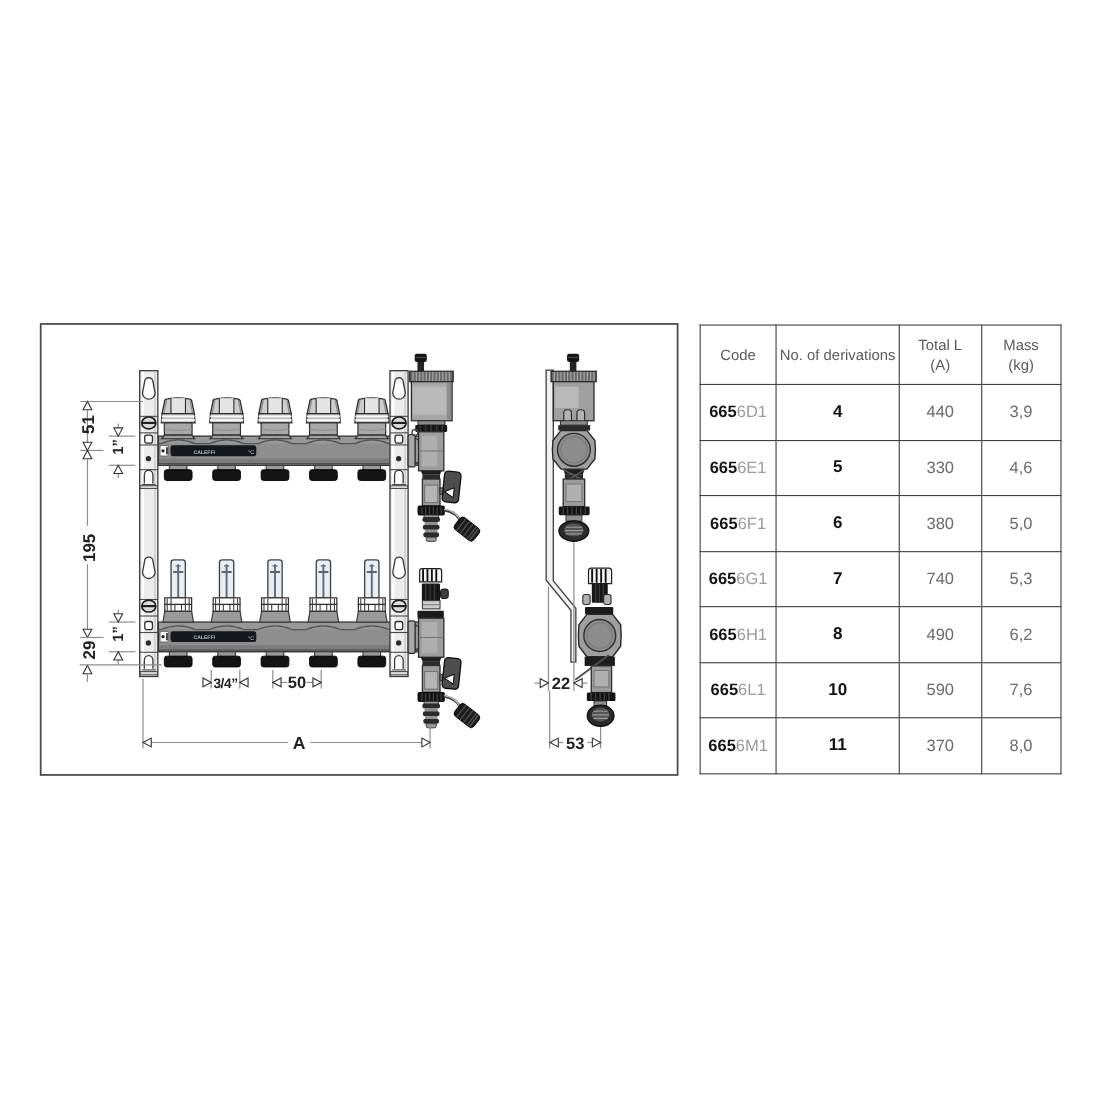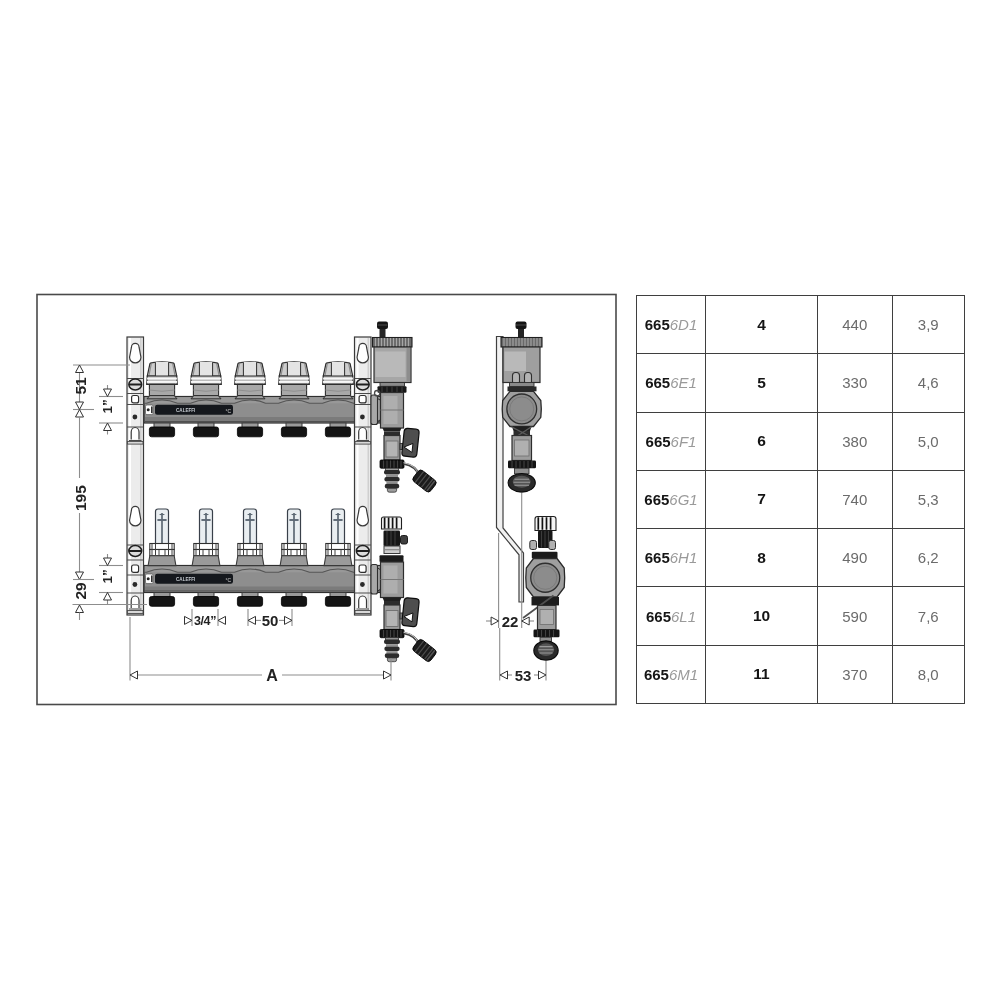--- a/index.html
+++ b/index.html
@@ -1,21 +1,21 @@
 <!DOCTYPE html>
 <html><head>
 <meta charset="utf-8">
 <style>
   html,body{margin:0;padding:0;background:#fff;width:1000px;height:1000px;font-family:"Liberation Sans",sans-serif;}
   .wrap{position:relative;width:1000px;height:1000px;}
   table.spec{border-collapse:collapse;table-layout:fixed;position:absolute;left:636px;top:295px;width:328px;height:409px;}
   table.spec td{border:1.4px solid #3f3f3f;text-align:center;vertical-align:middle;font-size:15px;color:#6b6b6b;padding:0;}
   table.spec td.hdr{font-size:13.5px;color:#5a5a5a;line-height:1.3;white-space:nowrap;}
   .b665{font-weight:bold;color:#151515;text-align:center;}
-  .csuf{color:#9a9a9a;font-style:italic;}
+  .csuf{color:#9a9a9a;}
   table.spec td.der{font-weight:bold;color:#141414;font-size:15.5px;}
 </style>
 </head>
 <body>
 <div class="wrap">
 
 <svg width="1000" height="1000" viewBox="0 0 1000 1000" style="position:absolute;left:0;top:0">
 
   <rect x="37" y="294.5" width="579" height="410" fill="#ffffff" stroke="#4a4a4a" stroke-width="1.6"></rect>
 
@@ -437,20 +437,26 @@
 
 <table class="spec">
   <colgroup>
         <col style="width:69px">
         <col style="width:112px">
         <col style="width:74.5px">
         <col style="width:72.5px">
       </colgroup>
 
   <tbody>
+        <tr style="height:43.5px">
+    <td class="hdr">Code</td>
+    <td class="hdr">No. of derivations</td>
+    <td class="hdr">Total L<br>(A)</td>
+    <td class="hdr">Mass<br>(kg)</td>
+  </tr>
 
   <tr style="height:40.6px">
           <td><span class="b665">665</span><span class="csuf">6D1</span></td>
           <td class="der">4</td>
           <td>440</td>
           <td>3,9</td>
         </tr>
 
   <tr style="height:40.6px">
           <td><span class="b665">665</span><span class="csuf">6E1</span></td>

